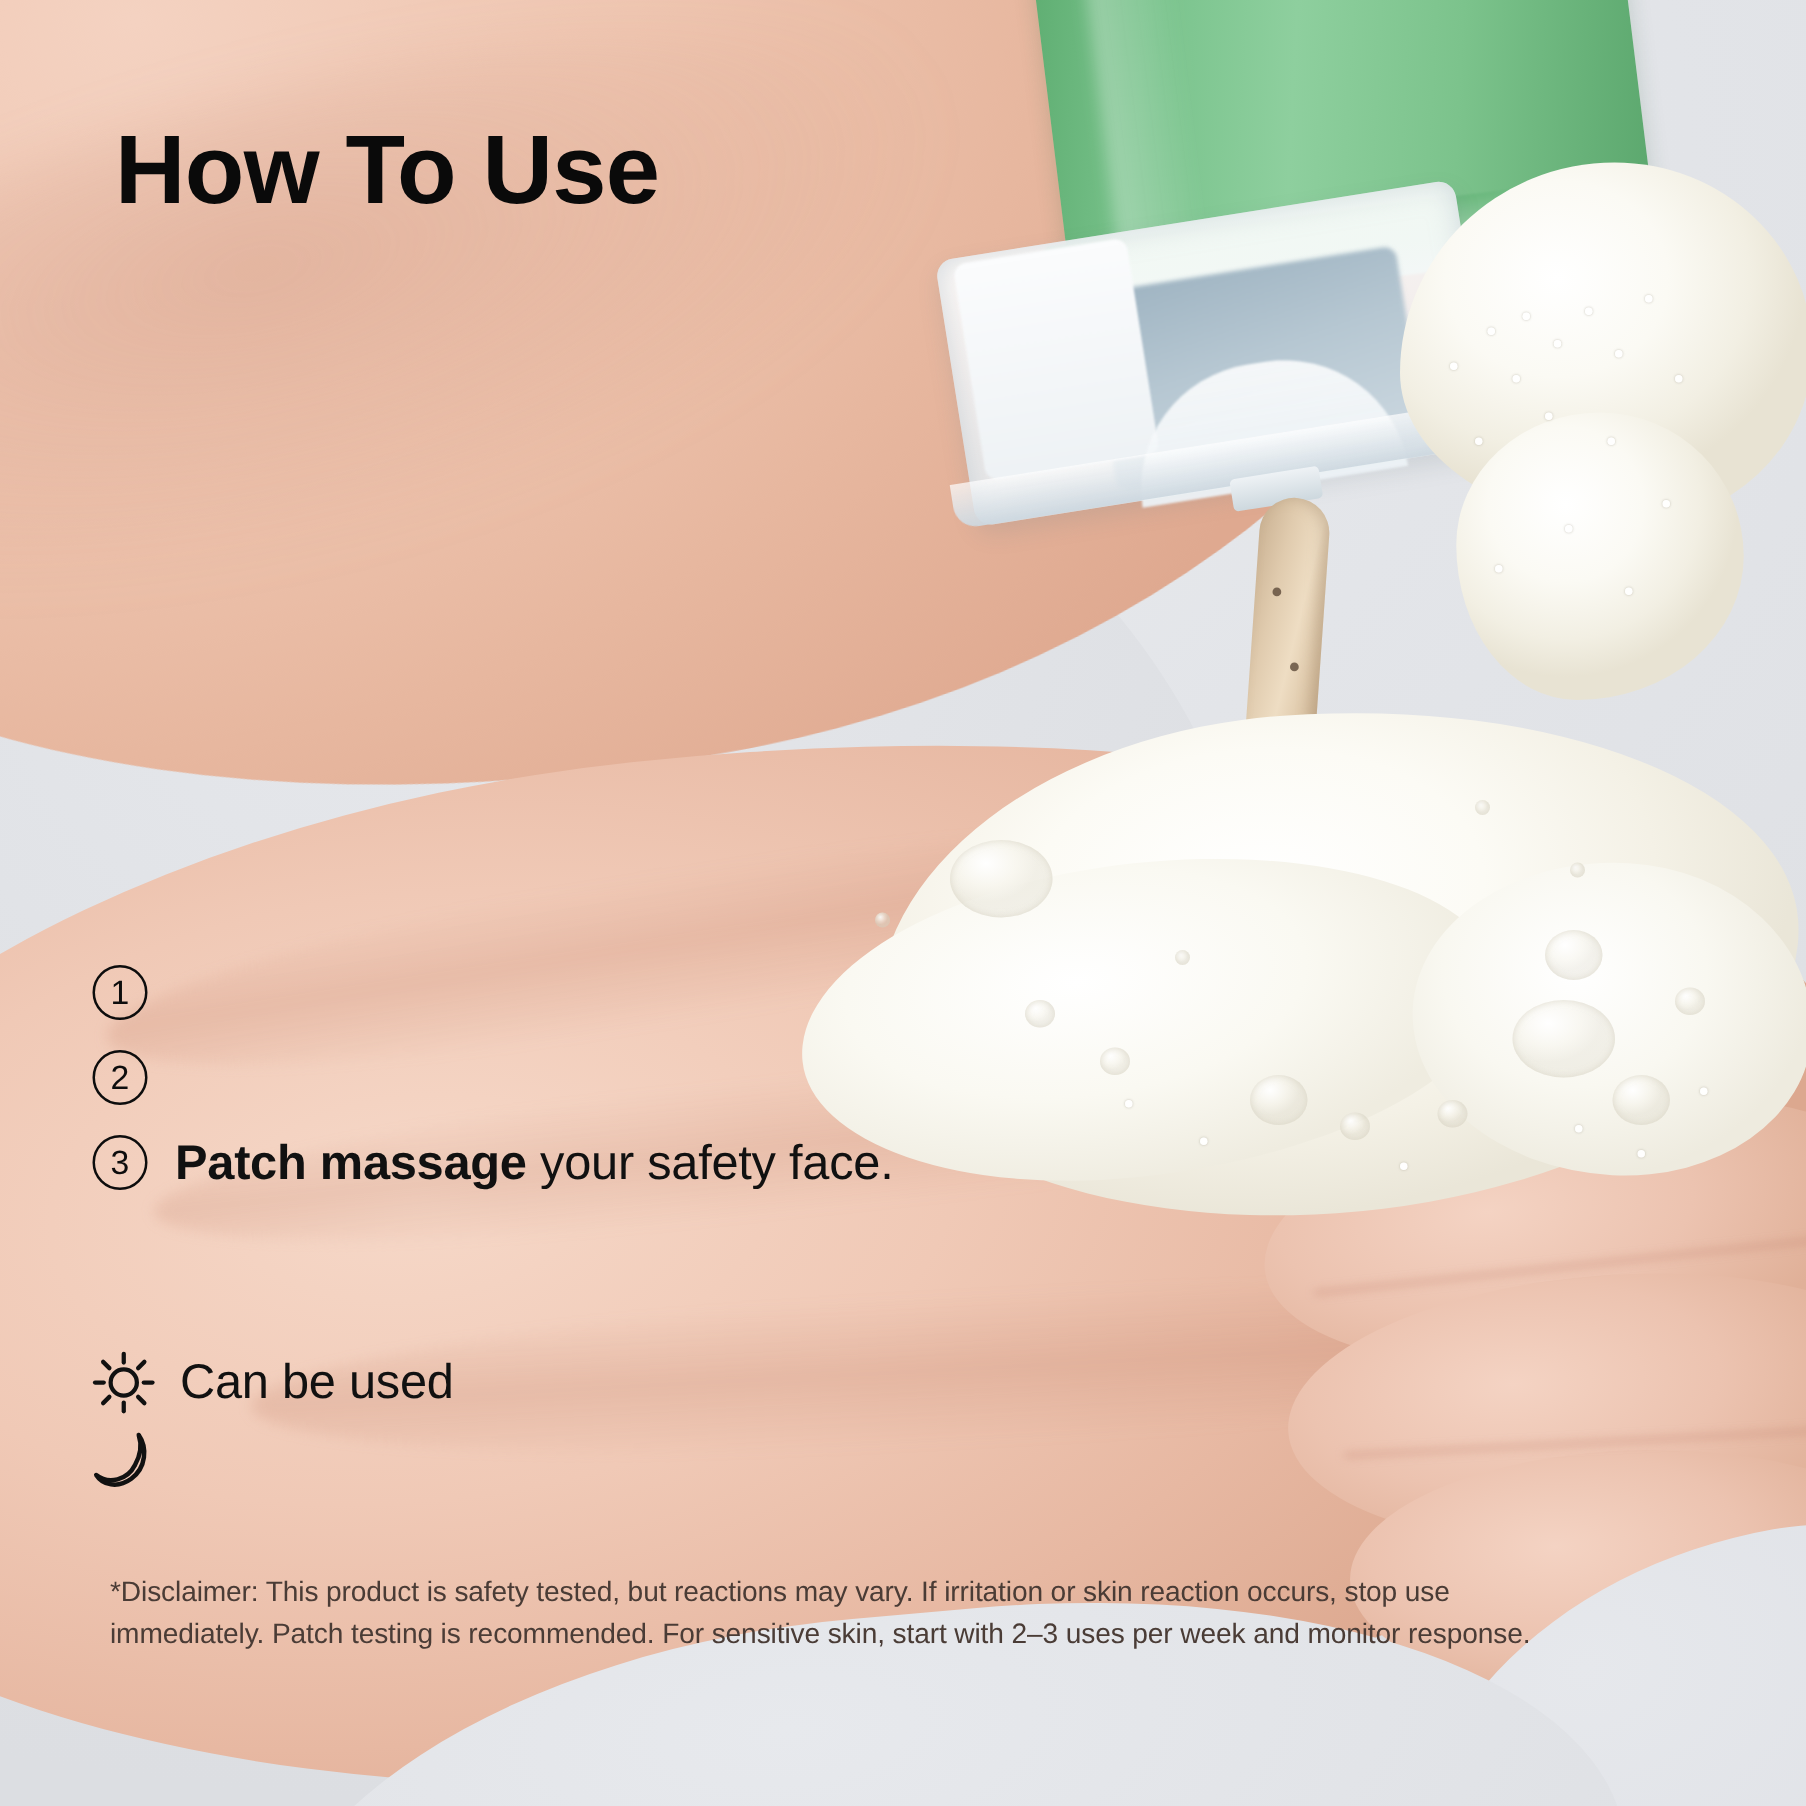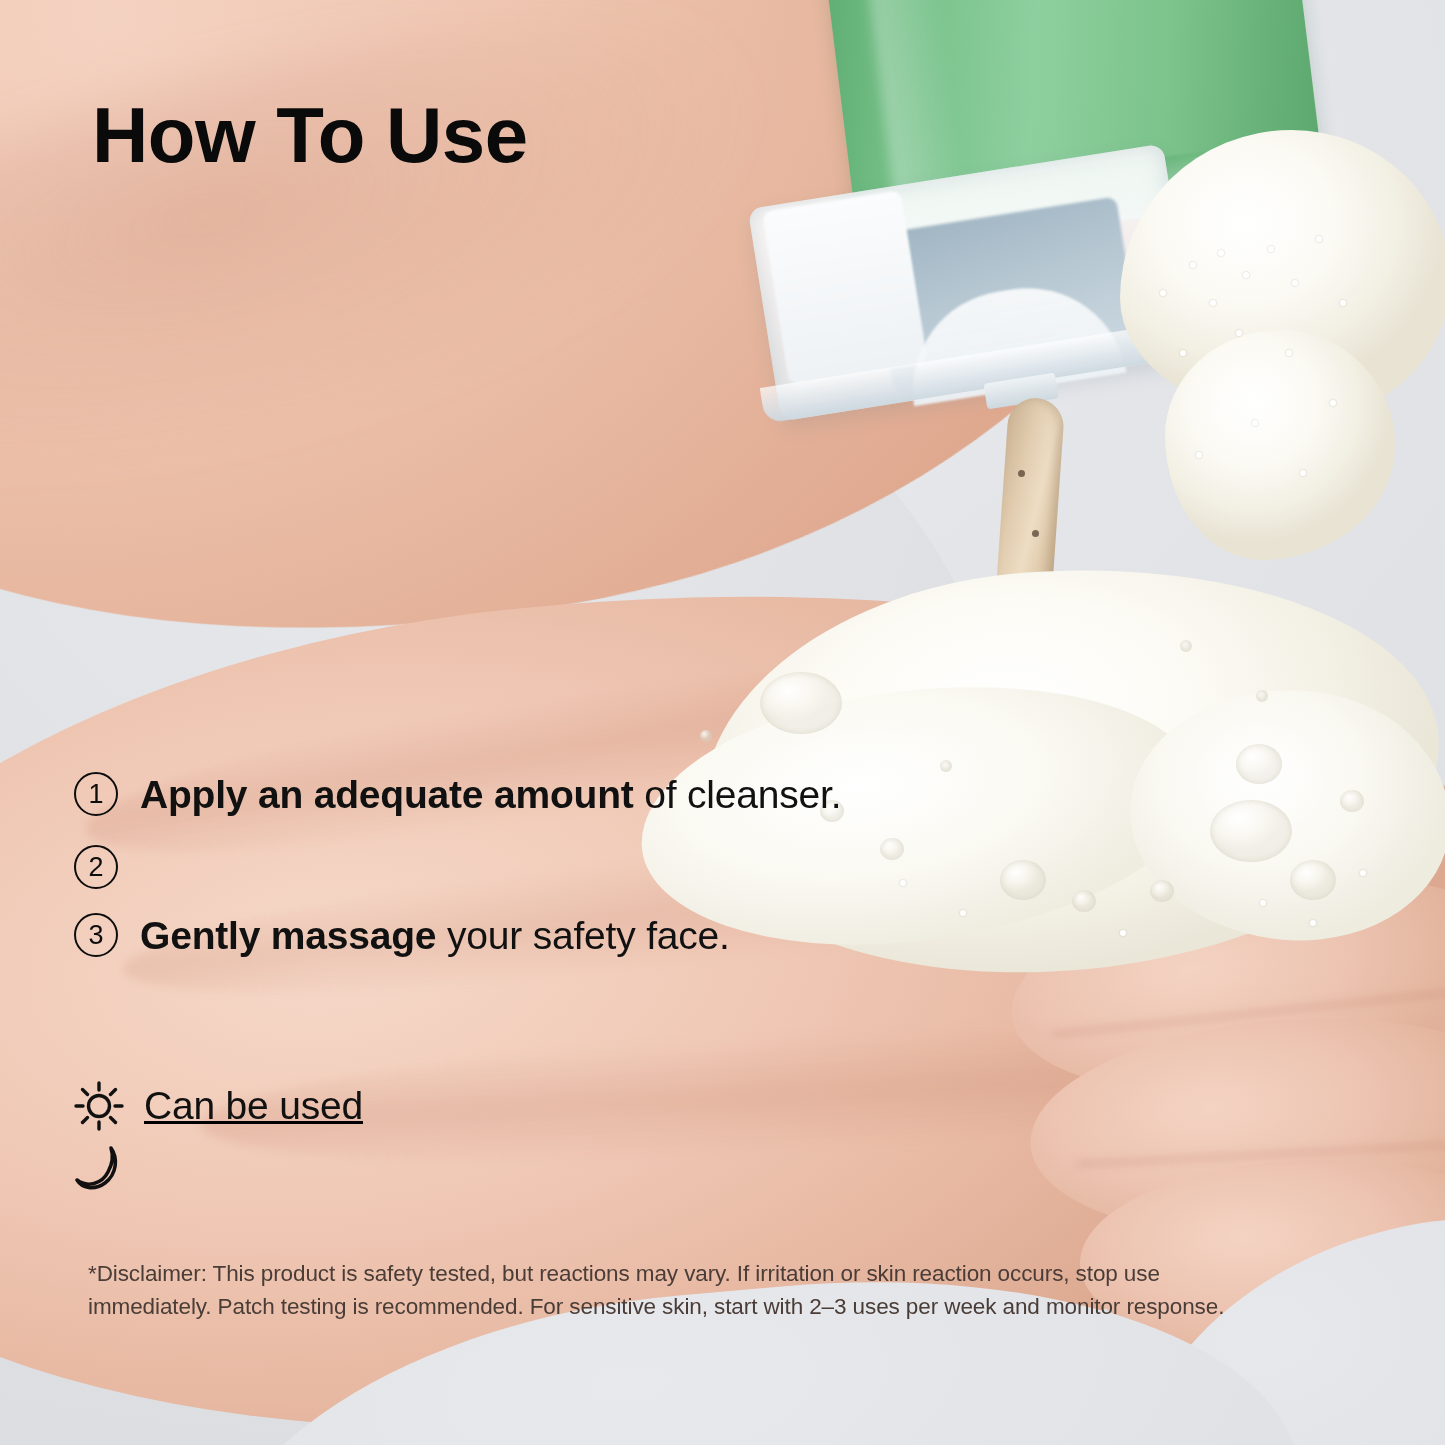--- a/index.html
+++ b/index.html
@@ -357,21 +357,20 @@
 
   .usage {
     position: absolute;
     left: 68px;
     top: 1078px;
   }
   .usage-row {
     display: flex;
     align-items: center;
     margin-bottom: 8px;
-    text-decoration: underline;
   }
   .usage-icon {
     flex: 0 0 auto;
     width: 62px;
     height: 56px;
     margin-right: 14px;
     display: flex;
     align-items: center;
     justify-content: center;
   }
@@ -496,30 +495,29 @@
   </div>
 
   <div class="overlay">
 
     <div class="title">How To Use</div>
 
     <div class="steps">
 
       <div class="step">
         <div class="num">1</div>
-        <div class="step-text"><b>Apply an adequate amount</b><span> of cleanser.</span></div>
       </div>
 
       <div class="step">
         <div class="num">2</div>
       </div>
 
       <div class="step">
         <div class="num">3</div>
-        <div class="step-text"><b>Gently massage</b><span> your safety face.</span></div>
+        <div class="step-text"><b>Patch massage</b><span> your safety face.</span></div>
       </div>
 
     </div>
 
     <div class="usage">
 
       <div class="usage-row">
         <div class="usage-icon">
           <svg width="56" height="52" viewBox="0 0 56 52" fill="none" stroke="#111111" stroke-width="3.4" stroke-linecap="round">
             <circle cx="28" cy="26" r="10.5"></circle>

